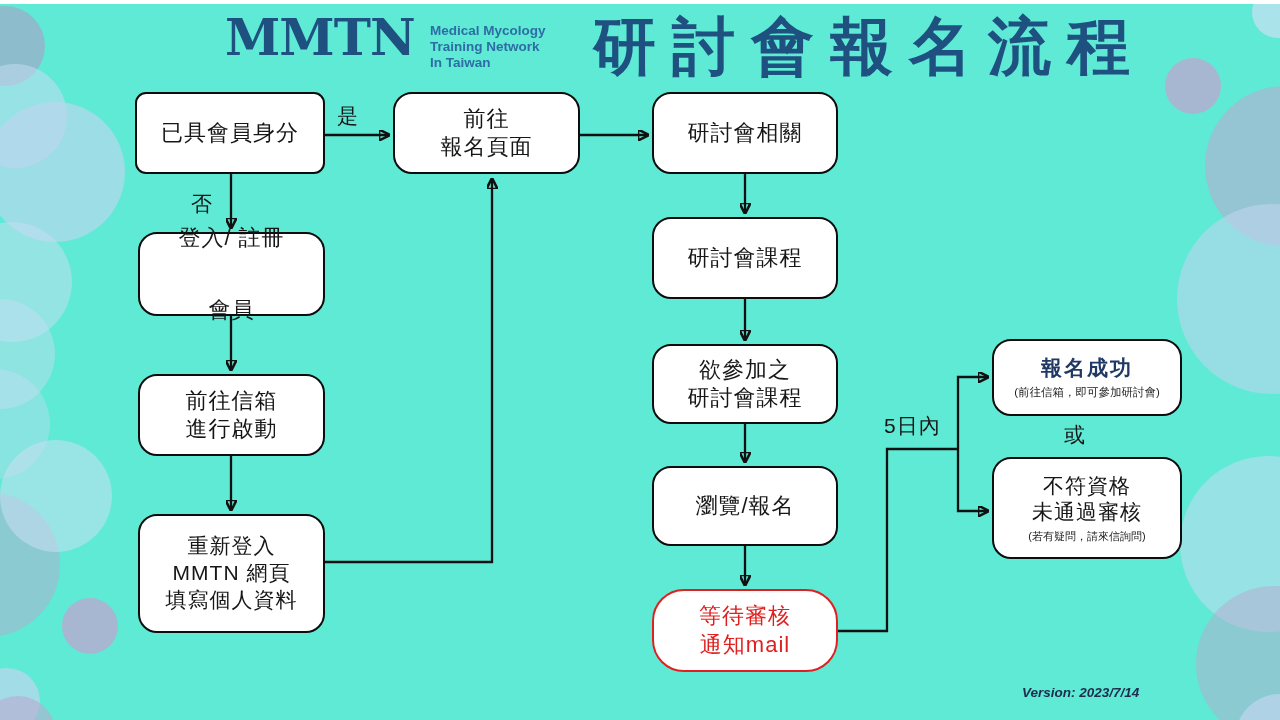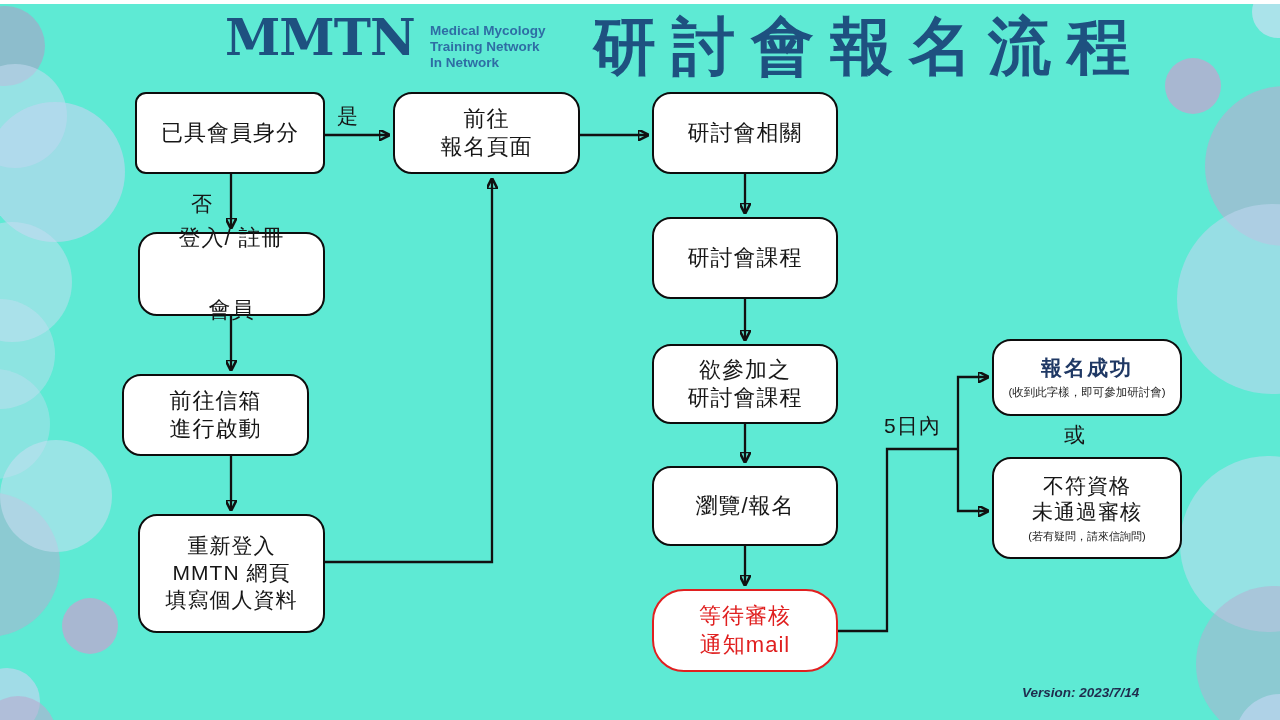--- a/index.html
+++ b/index.html
@@ -104,34 +104,34 @@
     <path d="M745,542 V581" marker-end="url(#ah)"></path>
     <path d="M838,627 H887 V445 H958"></path>
     <path d="M958,445 V373 H988" marker-end="url(#ah)"></path>
     <path d="M958,445 V507 H988" marker-end="url(#ah)"></path>
   </svg>
 
   <div class="logo-text">MMTN</div>
   <div class="logo-tagline">
     <span>Medical Mycology</span>
     <span>Training Network</span>
-    <span>In Network</span>
+    <span>In Taiwan</span>
   </div>
   <div class="page-title">研討會報名流程</div>
 
   <div class="box" style="left:135px;top:88px;width:190px;height:82px;border-radius:11px;">
     <span class="bl">已具會員身分</span>
   </div>
 
   <div class="box" style="left:138px;top:228px;width:187px;height:84px;gap:44px;">
     <span class="bl">登入/ 註冊</span>
     <span class="bl">會員</span>
   </div>
 
-  <div class="box" style="left:122px;top:370px;width:187px;height:82px;">
+  <div class="box" style="left:138px;top:370px;width:187px;height:82px;">
     <span class="bl">前往信箱</span>
     <span class="bl">進行啟動</span>
   </div>
 
   <div class="box" style="left:138px;top:510px;width:187px;height:119px;font-size:21px;">
     <span class="bl">重新登入</span>
     <span class="bl">MMTN 網頁</span>
     <span class="bl">填寫個人資料</span>
   </div>
 
@@ -157,21 +157,21 @@
     <span class="bl">瀏覽/報名</span>
   </div>
 
   <div class="box alert" style="left:652px;top:585px;width:186px;height:83px;border-radius:32px;">
     <span class="bl">等待審核</span>
     <span class="bl">通知mail</span>
   </div>
 
   <div class="box" style="left:992px;top:335px;width:190px;height:77px;">
     <span class="success-title">報名成功</span>
-    <span class="note">(收到此字樣，即可參加研討會)</span>
+    <span class="note">(前往信箱，即可參加研討會)</span>
   </div>
 
   <div class="box" style="left:992px;top:453px;width:190px;height:102px;">
     <span class="fail-line">不符資格</span>
     <span class="fail-line">未通過審核</span>
     <span class="note" style="font-size:11px;">(若有疑問，請來信詢問)</span>
   </div>
 
   <div class="edge-label" style="left:337px;top:98px;">是</div>
   <div class="edge-label" style="left:191px;top:186px;">否</div>

